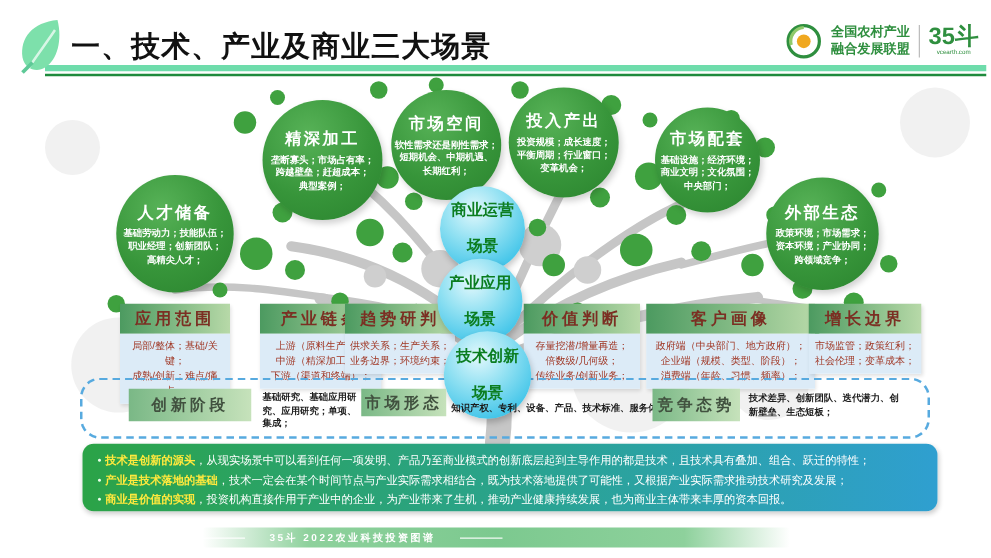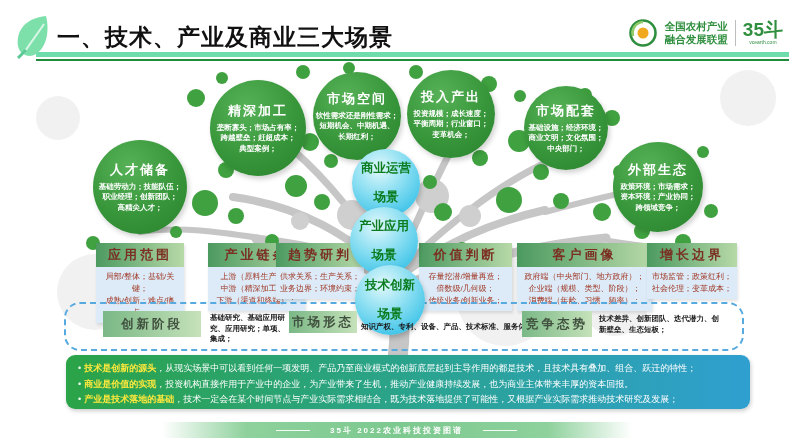--- a/index.html
+++ b/index.html
@@ -67,21 +67,21 @@
   .stx-3{left:599px;top:314px;width:125px;}
   
   .summary{position:absolute;left:66px;top:355px;width:660px;height:48px;border-radius:9px;z-index:5;
     background:linear-gradient(90deg,#2ba347 0%,#2aa394 55%,#2f9fd0 100%);
     color:#fff;padding:6px 12px 0 12px;box-shadow:1px 2px 4px rgba(0,0,0,.2);}
   .sum-row{font-size:9px;line-height:15.5px;white-space:nowrap;}
   .sum-dot{color:#eaffea;margin-right:3px;}
   .sum-lead{color:#ffe93d;font-weight:bold;}
   
   .footer{position:absolute;left:0;bottom:8px;width:793px;display:flex;align-items:center;justify-content:center;z-index:2;}
-  .foot-band{width:470px;height:16px;border-radius:3px;display:flex;align-items:center;justify-content:center;gap:20px;
+  .foot-band{width:470px;height:16px;border-radius:3px;display:flex;align-items:center;justify-content:flex-start;gap:20px;
     background:linear-gradient(90deg,rgba(151,213,162,0) 0%,#8ed19c 18%,#7cc98f 50%,#8ed19c 82%,rgba(151,213,162,0) 100%);}
   .foot-line{width:34px;height:1px;background:#ffffff;opacity:.9;}
   .foot-text{color:#ffffff;font-size:8px;font-weight:bold;letter-spacing:2px;}
 </style>
 </head>
 <body>
 
 <div class="slide">
 
   <svg class="leaf" width="46" height="48" viewBox="0 0 46 48">
@@ -282,24 +282,24 @@
   <div class="strip-label slb-2">市场形态</div>
   <div class="strip-text stx-2">知识产权、专利、设备、产品、技术标准、服务体系；</div>
   <div class="strip-label slb-3">竞争态势</div>
   <div class="strip-text stx-3">技术差异、创新团队、迭代潜力、创新壁垒、生态短板；</div>
 
   <div class="summary">
     <div class="sum-row">
       <span class="sum-dot">•</span><span class="sum-lead">技术是创新的源头</span><span>，从现实场景中可以看到任何一项发明、产品乃至商业模式的创新底层起到主导作用的都是技术，且技术具有叠加、组合、跃迁的特性；</span>
     </div>
     <div class="sum-row">
+      <span class="sum-dot">•</span><span class="sum-lead">产业是技术落地的基础</span><span>，技术一定会在某个时间节点与产业实际需求相结合，既为技术落地提供了可能性，又根据产业实际需求推动技术研究及发展；</span>
+    </div>
+    <div class="sum-row">
       <span class="sum-dot">•</span><span class="sum-lead">商业是价值的实现</span><span>，投资机构直接作用于产业中的企业，为产业带来了生机，推动产业健康持续发展，也为商业主体带来丰厚的资本回报。</span>
-    </div>
-    <div class="sum-row">
-      <span class="sum-dot">•</span><span class="sum-lead">产业是技术落地的基础</span><span>，技术一定会在某个时间节点与产业实际需求相结合，既为技术落地提供了可能性，又根据产业实际需求推动技术研究及发展；</span>
     </div>
   </div>
 
   <div class="footer">
     <div class="foot-band">
       <div class="foot-line"></div>
       <div class="foot-text">35斗 2022农业科技投资图谱</div>
       <div class="foot-line"></div>
     </div>
   </div>

